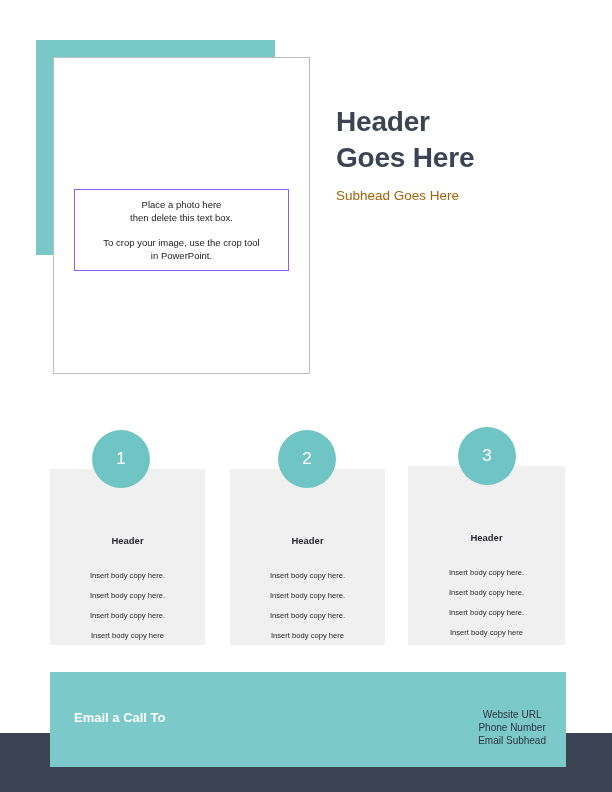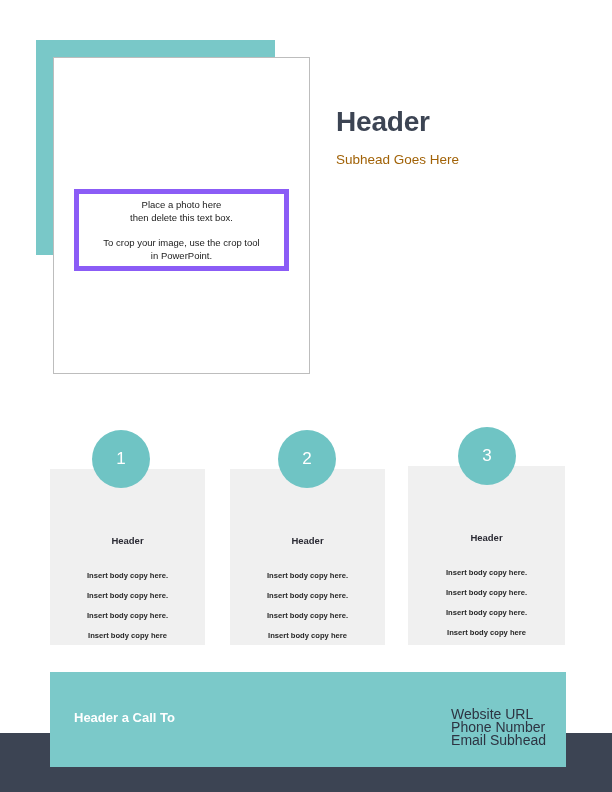--- a/index.html
+++ b/index.html
@@ -35,21 +35,21 @@
     border: 1px solid #bdbdbd;
     box-sizing: border-box;
   }
   .photo-note {
     position: absolute;
     left: 74px;
     top: 189px;
     width: 215px;
     height: 82px;
     background: #ffffff;
-    border: 5px solid #8b5cf6;
+    border: 1px solid #8b5cf6;
     box-sizing: border-box;
     display: flex;
     flex-direction: column;
     justify-content: center;
     align-items: center;
     text-align: center;
     font-size: 9.5px;
     line-height: 13px;
     color: #1b1b1b;
   }
@@ -133,21 +133,21 @@
     font-size: 9.5px;
     font-weight: bold;
     color: #2a2a33;
   }
   .col-lines {
     margin: 20px 0 0 0;
     font-size: 7.6px;
     line-height: 20px;
     color: #262626;
   }
-  .col-lines div { white-space: nowrap; font-weight: bold; }
+  .col-lines div { white-space: nowrap; }
 
   
   #col-1 { left: 50px; top: 430px; width: 155px; height: 215px; }
   #col-1 .col-circle { left: 42px; }
   #col-2 { left: 230px; top: 430px; width: 155px; height: 215px; }
   #col-2 .col-circle { left: 48px; }
   #col-3 { left: 408px; top: 427px; width: 157px; height: 218px; }
   #col-3 .col-circle { left: 50px; }
 
   
@@ -175,22 +175,22 @@
     font-size: 13px;
     line-height: 22px;
     font-weight: bold;
     color: #ffffff;
     z-index: 3;
   }
   .contact {
     position: absolute;
     right: 66px;
     top: 708px;
-    text-align: left;
-    font-size: 14px;
+    text-align: center;
+    font-size: 10px;
     line-height: 13px;
     color: #2d3442;
     z-index: 3;
     margin-left: 8px;
   }
   .contact div { white-space: nowrap; }
 </style>
 </head>
 <body>
 
@@ -202,20 +202,21 @@
   <p>Place a photo here</p>
   <p>then delete this text box.</p>
   <div class="gap"></div>
   <p>To crop your image, use the crop tool</p>
   <p>in PowerPoint.</p>
 </div>
 
 <div class="hero-text">
   <h1 class="hero-title">
     <span>Header</span><br>
+    <span>Goes Here</span>
   </h1>
   <h2 class="hero-subhead">Subhead Goes Here</h2>
 </div>
 
 <div class="cols">
 
   <div class="col" id="col-1">
     <div class="col-card"></div>
     <div class="col-circle">
       <span>1</span>
@@ -262,20 +263,20 @@
       </div>
     </div>
   </div>
 
 </div>
 
 <div class="footer-dark"></div>
 <div class="footer-teal"></div>
 
 <div class="cta">
-  <div>Header a Call To</div>
+  <div>Email a Call To</div>
 </div>
 
 <div class="contact">
   <div>Website URL</div>
   <div>Phone Number</div>
   <div>Email Subhead</div>
 </div>
 
 </body></html>

